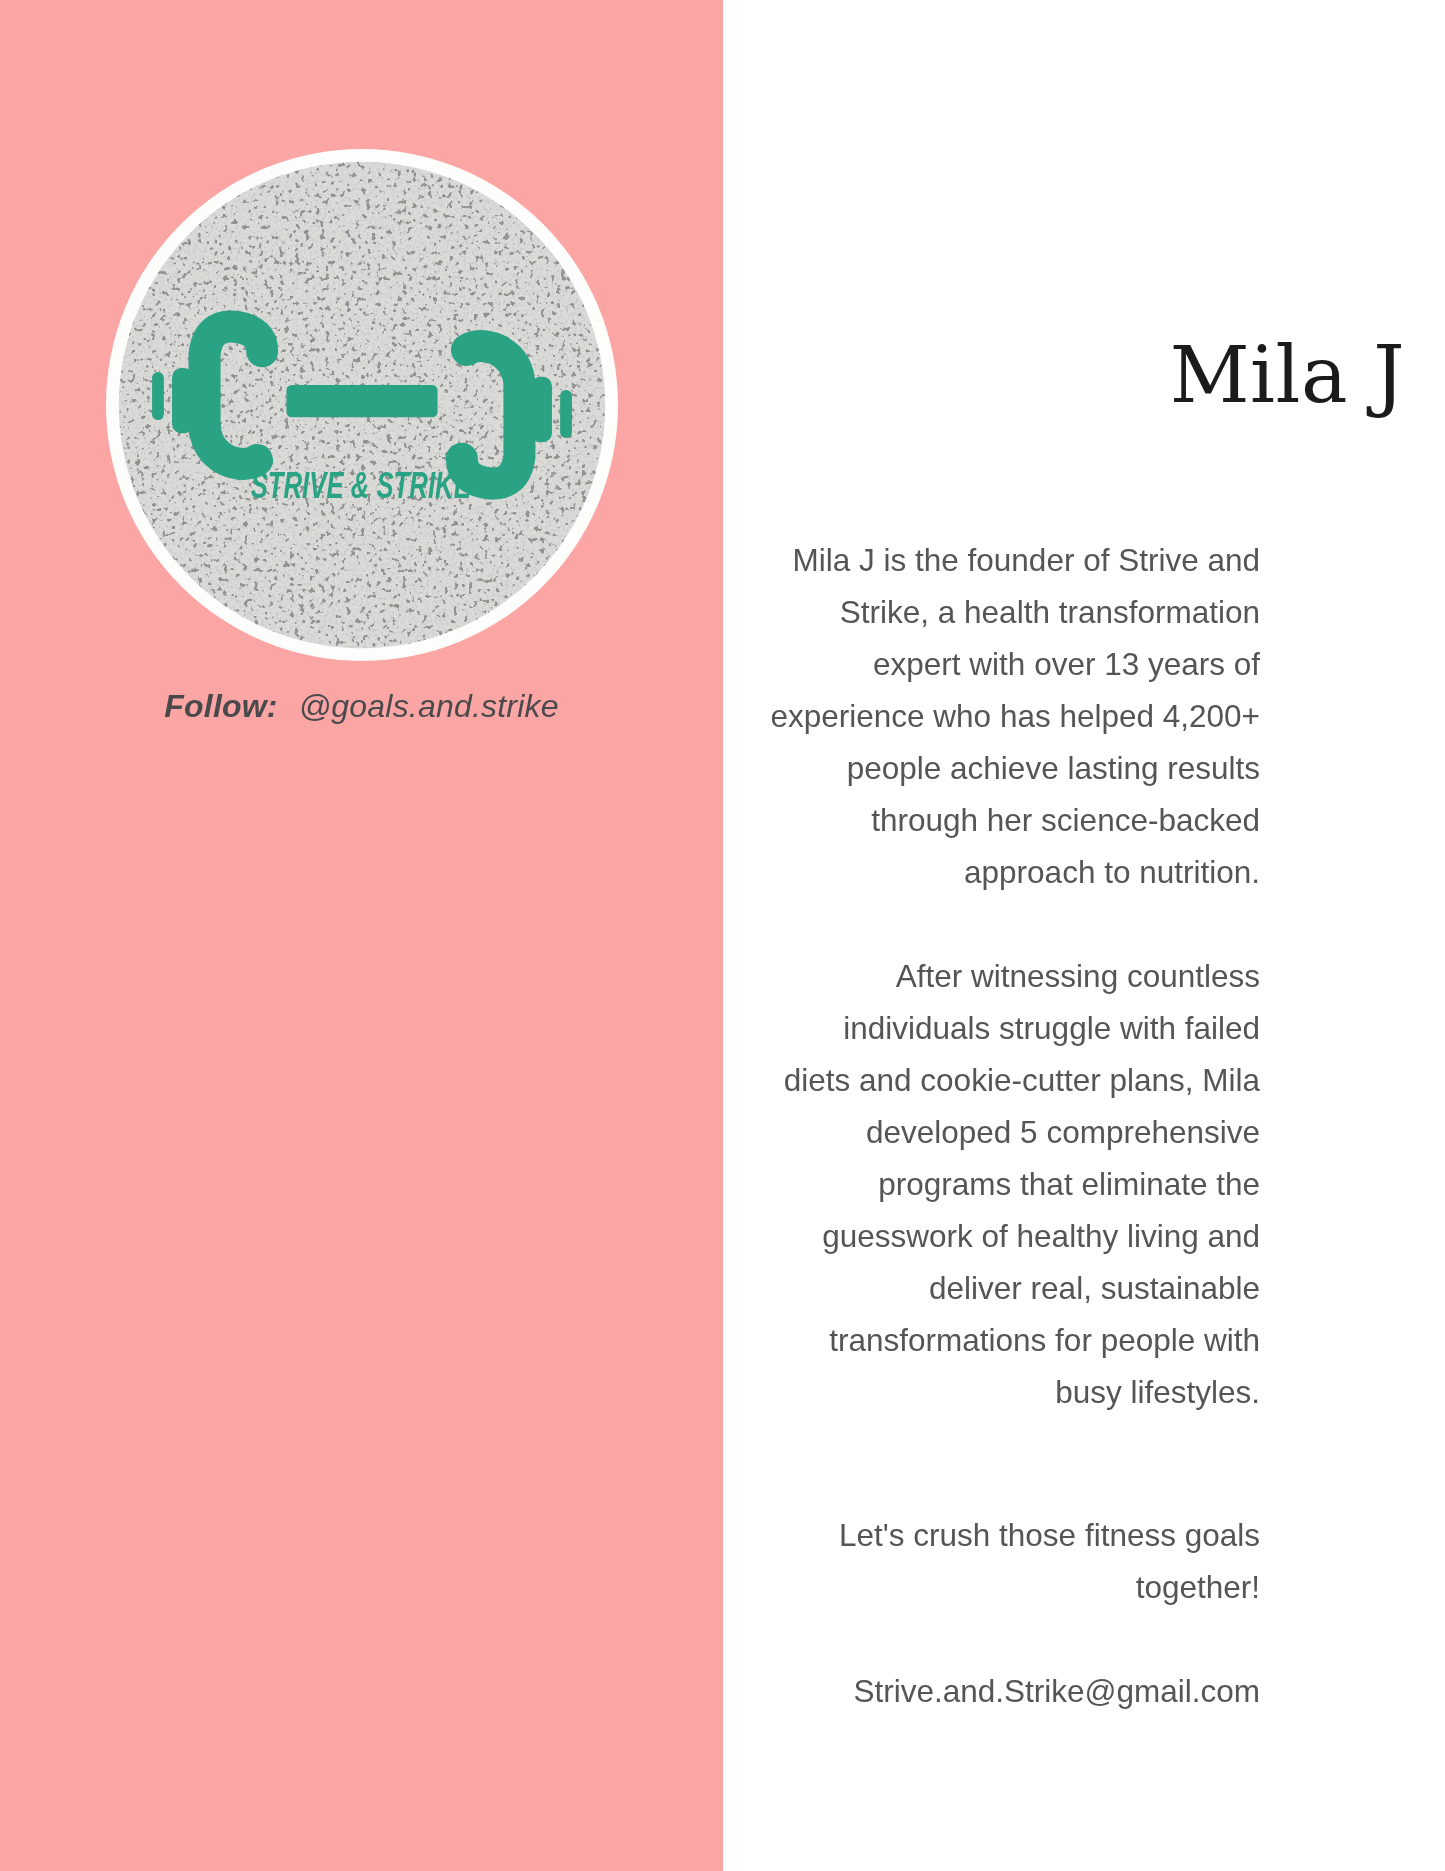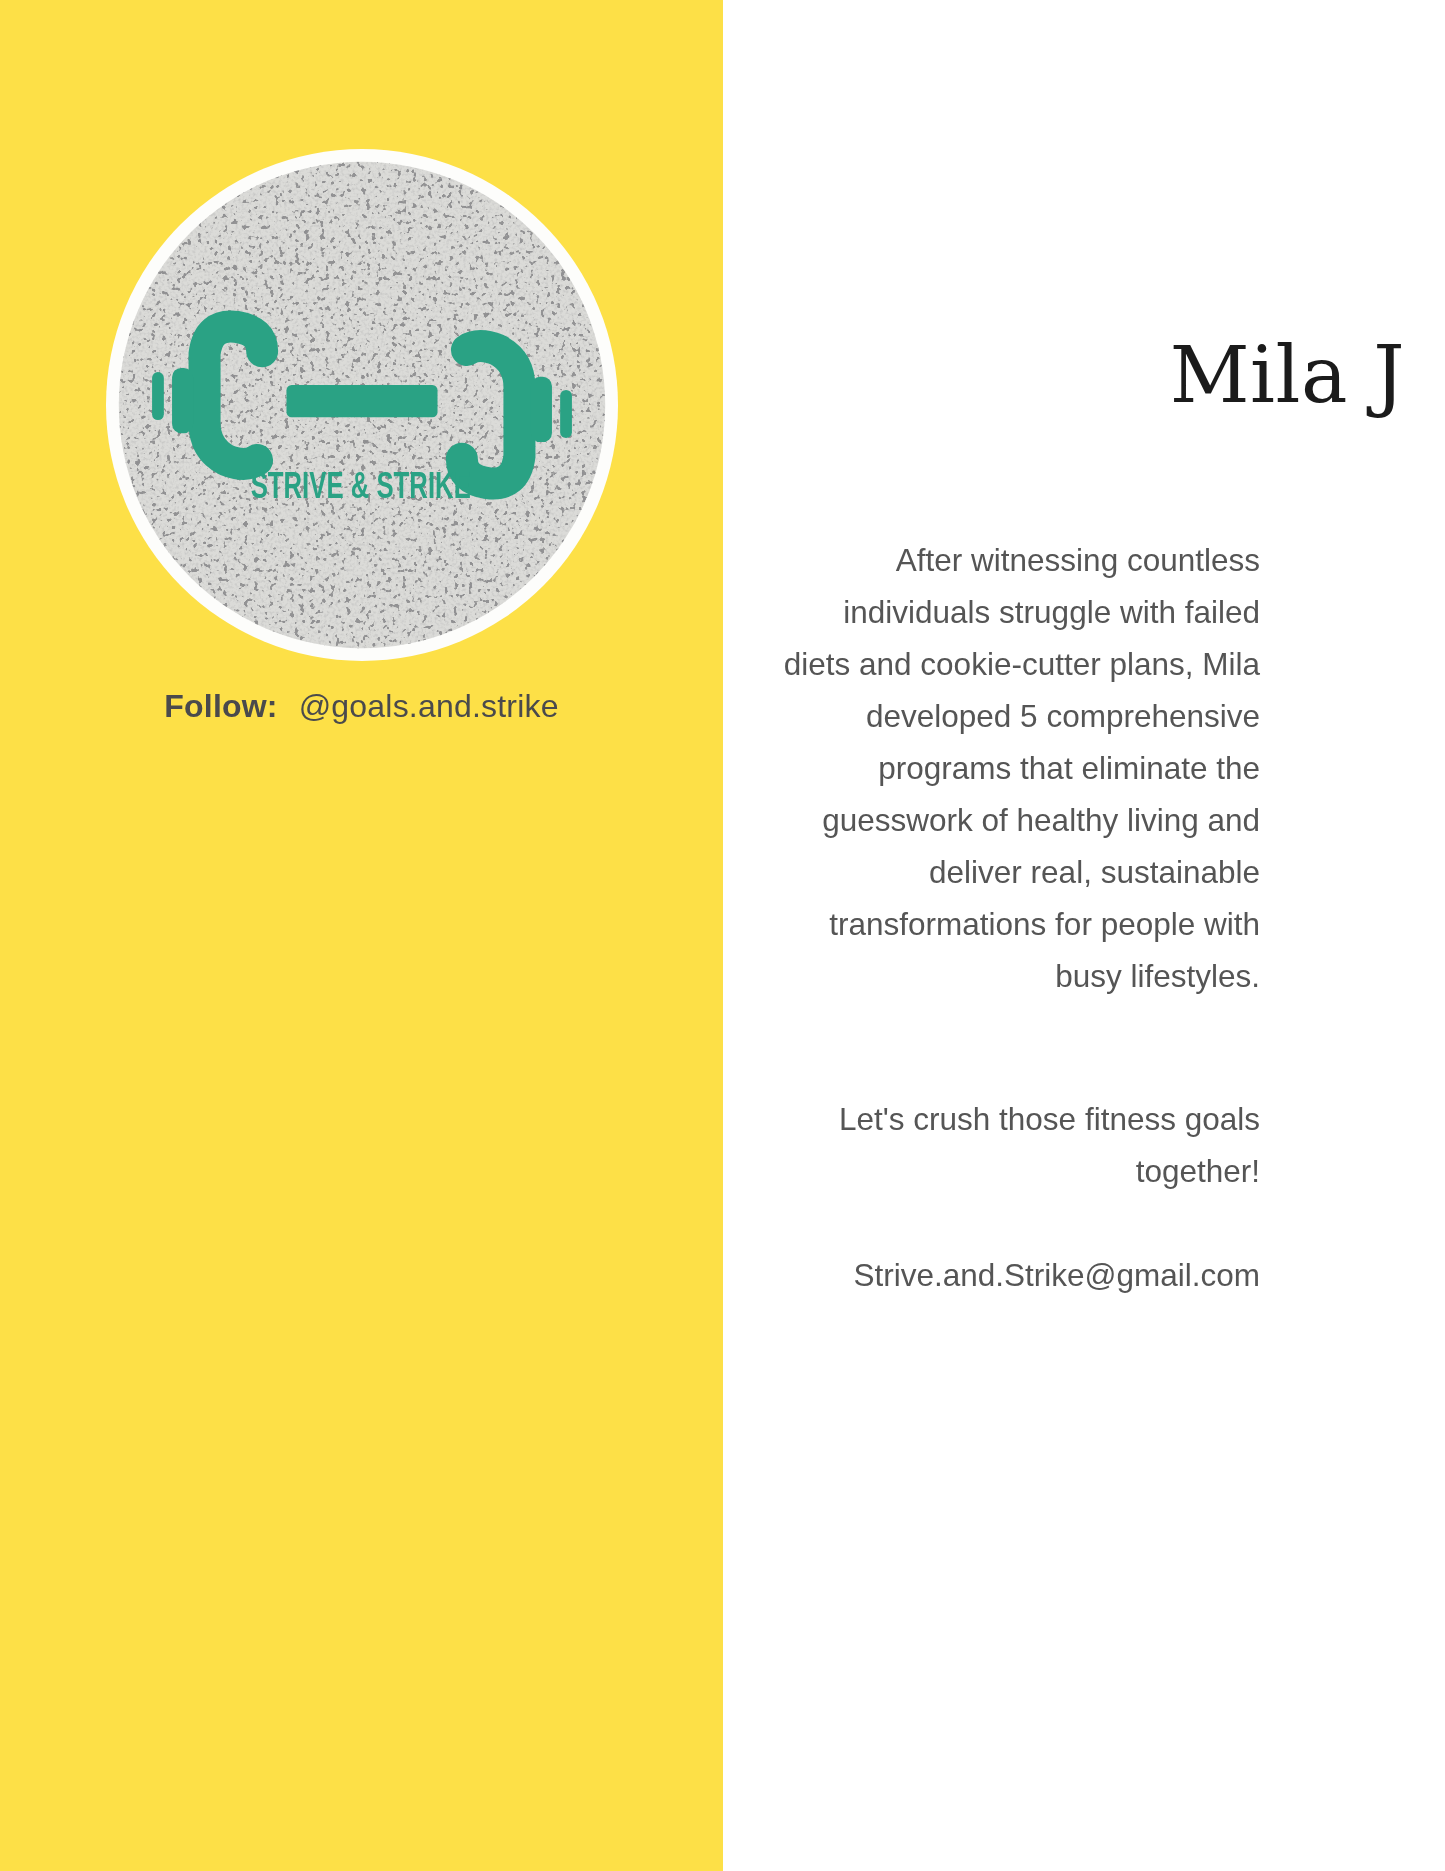--- a/index.html
+++ b/index.html
@@ -9,22 +9,23 @@
     height: 1871px;
     display: flex;
     background: #FFFFFF;
     overflow: hidden;
     font-family: "Liberation Sans", sans-serif;
   }
   
   .left-col {
     flex: 0 0 723px;
     width: 723px;
-    background: #fde047;
+    background: #fca5a5;
     box-sizing: border-box;
+    font-style: italic;
   }
   .logo-badge {
     width: 512px;
     height: 512px;
     margin: 149px auto 0;
   }
   .logo-badge svg { display: block; width: 512px; height: 512px; }
   .follow-line {
     margin: 27px 0 0;
     text-align: center;
@@ -108,20 +109,21 @@
     </div>
 
     <p class="follow-line"><strong>Follow:</strong><span>@goals.and.strike</span></p>
 
   </aside>
 
   <main class="right-col">
 
     <h1 class="page-title">Mila J</h1>
 
+    <p class="bio">Mila J is the founder of Strive and Strike, a health transformation expert with over 13 years of experience who has helped 4,200+ people achieve lasting results through her science-backed approach to nutrition.</p>
 
     <p class="bio">After witnessing countless individuals struggle with failed diets and cookie-cutter plans, Mila developed 5 comprehensive programs that eliminate the guesswork of healthy living and deliver real, sustainable transformations for people with busy lifestyles.</p>
 
     <p class="bio closing">Let's crush those fitness goals together!</p>
 
     <p class="bio email">Strive.and.Strike@gmail.com</p>
 
   </main>
 
 </div>

